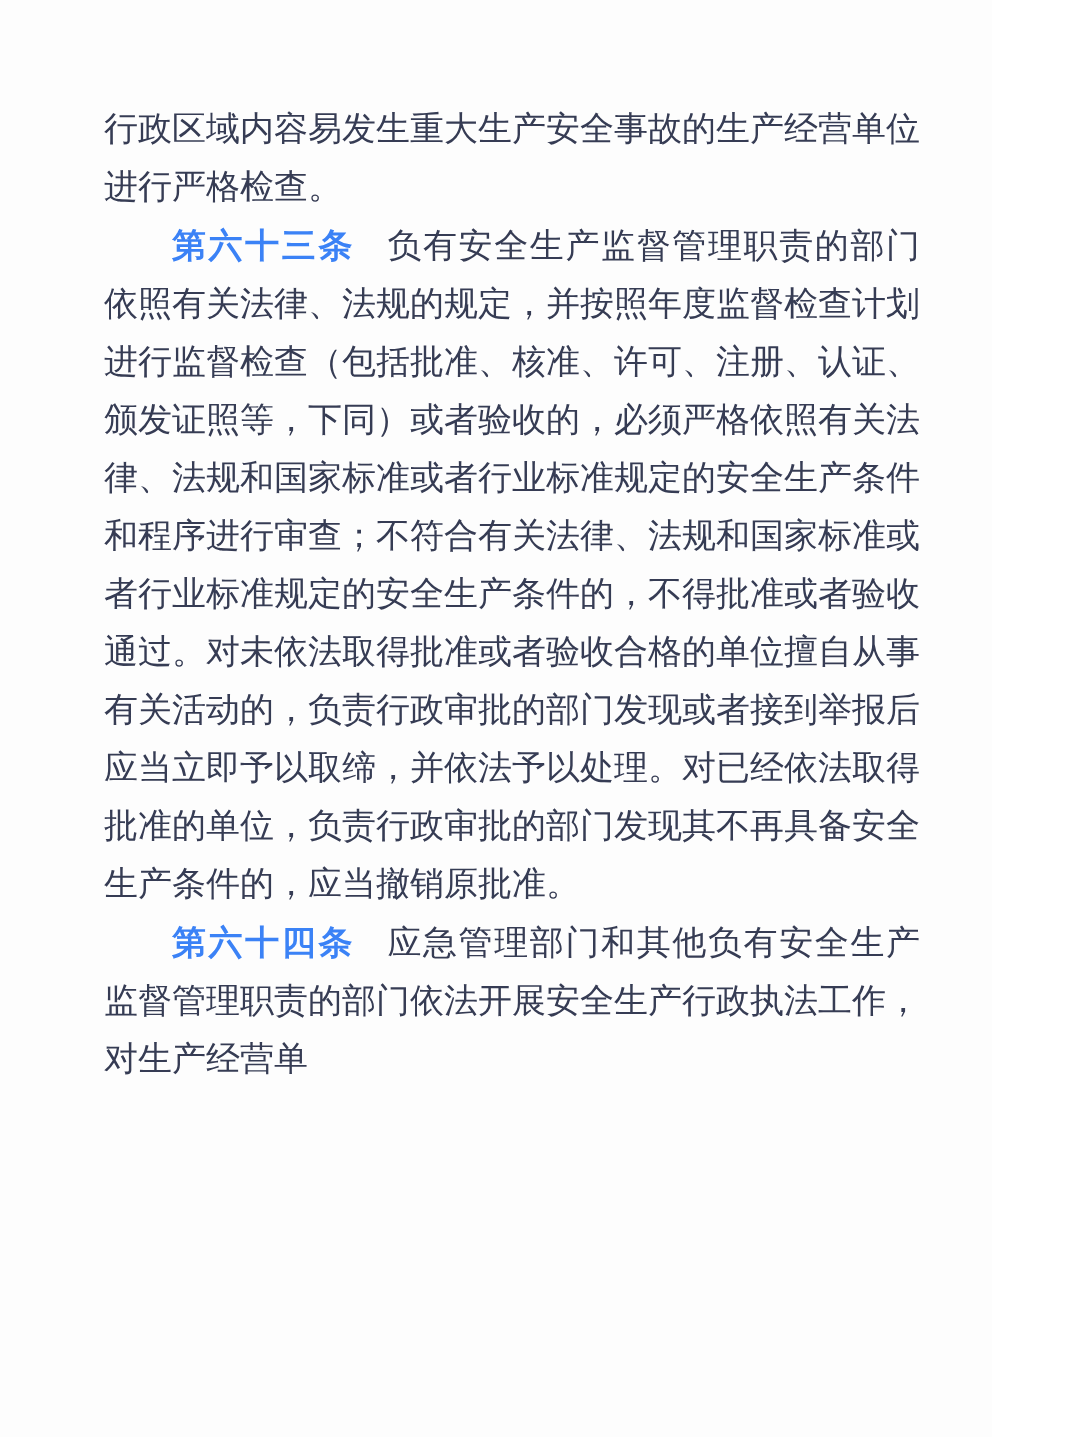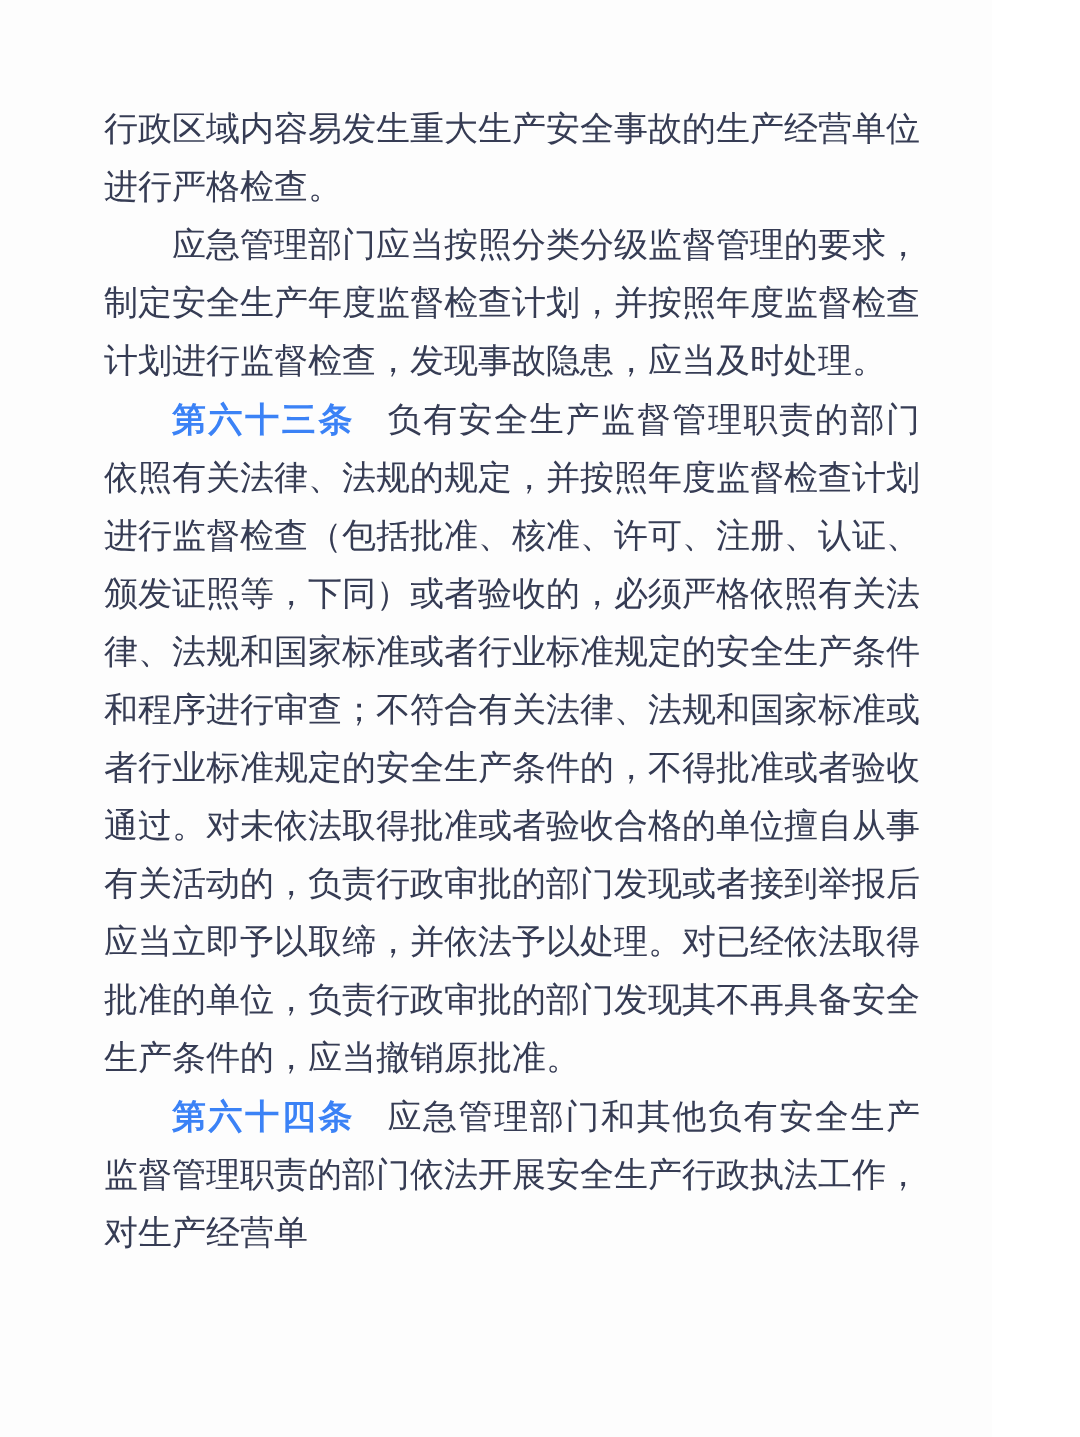--- a/index.html
+++ b/index.html
@@ -40,20 +40,19 @@
     word-break: break-all;
   }
 </style>
 </head>
 <body>
 
 <div class="page">
 
   <p class="para continuation"><span class="body-text">行政区域内容易发生重大生产安全事故的生产经营单位进行严格检查。</span></p>
 
-  <p class="para"><span class="body-text">应急管理部门应当按照分类分级监督管理的要求，制定安全生产年度监督检查计划，并按照年度监督检查计划进行监督检查，发现事故隐患，应当及时处理。</span></p>
 
   <p class="para"><b class="art-num">第六十三条</b><span class="body-text">负有安全生产监督管理职责的部门依照有关法律、法规的规定，并按照年度监督检查计划进行监督检查（包括批准、核准、许可、注册、认证、颁发证照等，下同）或者验收的，必须严格依照有关法律、法规和国家标准或者行业标准规定的安全生产条件和程序进行审查；不符合有关法律、法规和国家标准或者行业标准规定的安全生产条件的，不得批准或者验收通过。对未依法取得批准或者验收合格的单位擅自从事有关活动的，负责行政审批的部门发现或者接到举报后应当立即予以取缔，并依法予以处理。对已经依法取得批准的单位，负责行政审批的部门发现其不再具备安全生产条件的，应当撤销原批准。</span></p>
 
 
   <p class="para"><b class="art-num">第六十四条</b><span class="body-text">应急管理部门和其他负有安全生产监督管理职责的部门依法开展安全生产行政执法工作，对生产经营单</span></p>
 
 </div>
 
 </body></html>

